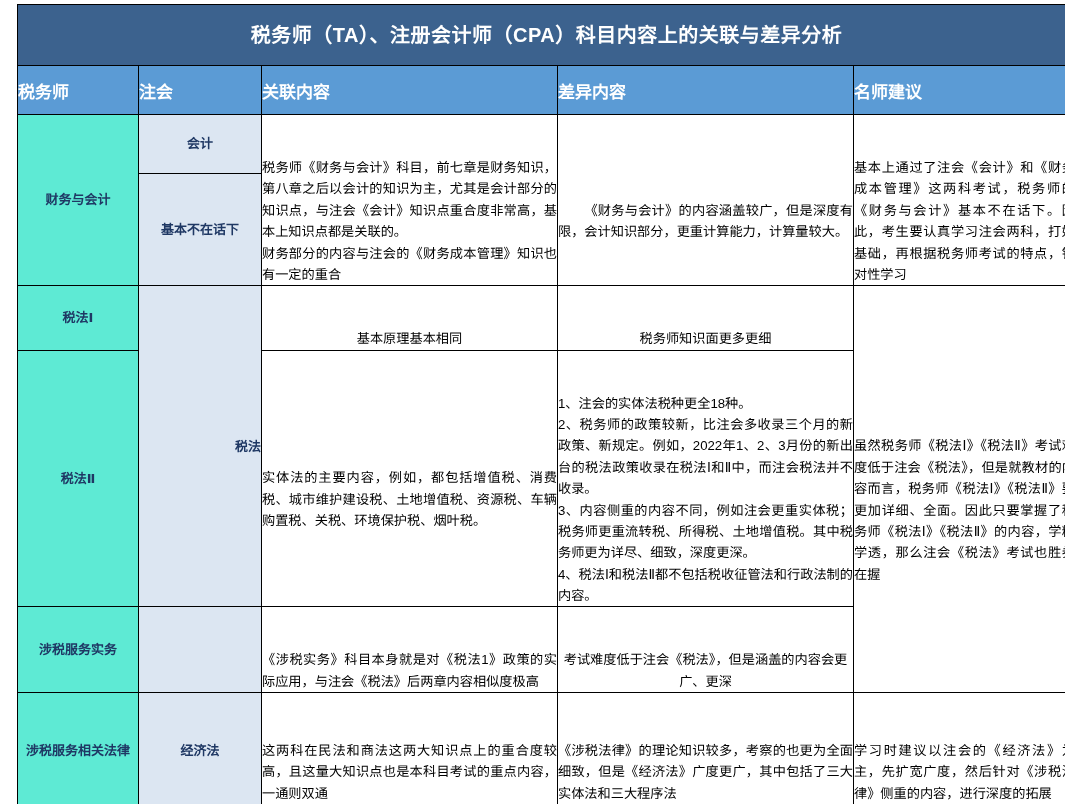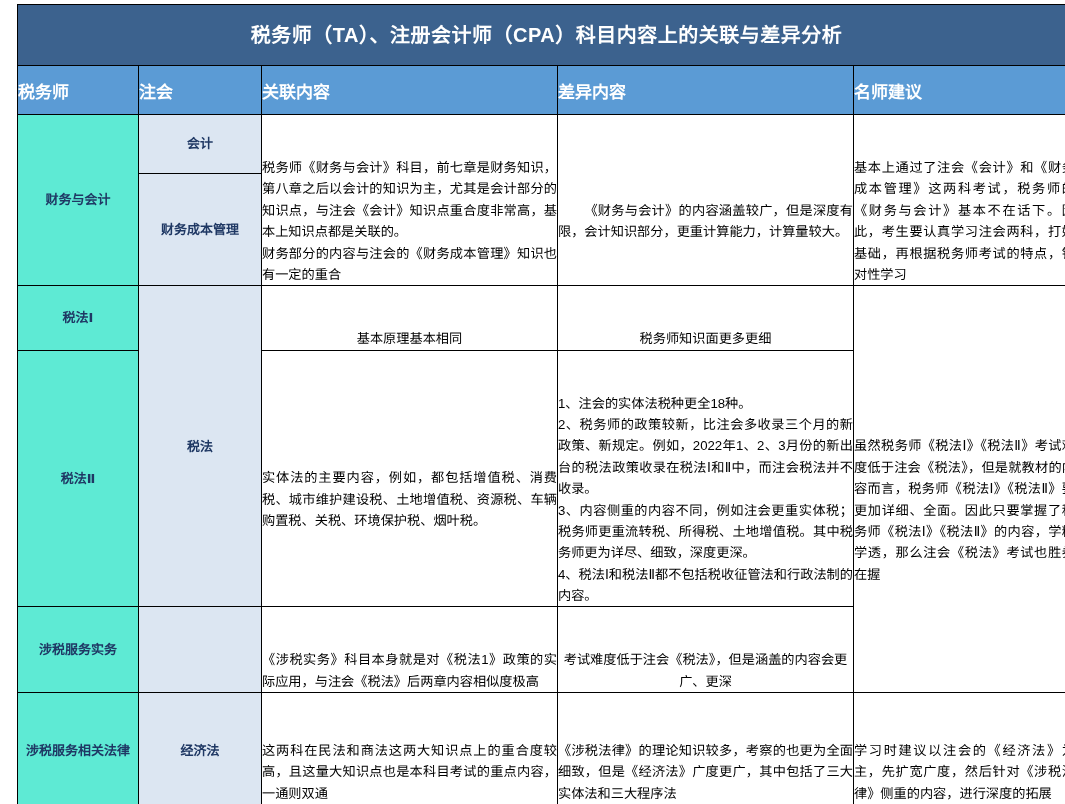--- a/index.html
+++ b/index.html
@@ -167,30 +167,30 @@
         <td class="body-cell" rowspan="2">
           <div class="body-text indent">《财务与会计》的内容涵盖较广，但是深度有限，会计知识部分，更重计算能力，计算量较大。</div>
         </td>
         <td class="body-cell" rowspan="2">
           <div class="body-text">基本上通过了注会《会计》和《财务成本管理》这两科考试，税务师的《财务与会计》基本不在话下。因此，考生要认真学习注会两科，打好基础，再根据税务师考试的特点，针对性学习</div>
         </td>
       </tr>
 
       <tr style="height:105px;">
         <td class="sub-cell">
-          <div class="sub-text">财务成本管理</div>
+          <div class="sub-text">基本不在话下</div>
         </td>
       </tr>
 
       <tr style="height:47px;">
         <td class="label-cell">
           <div class="label-text">税法Ⅰ</div>
         </td>
         <td class="blank-cell" rowspan="2">
-          <div class="sub-text" style="text-align:center;">税法</div>
+          <div class="sub-text" style="text-align:right;">税法</div>
         </td>
         <td class="body-cell">
           <div class="body-text center">基本原理基本相同</div>
         </td>
         <td class="body-cell">
           <div class="body-text center">税务师知识面更多更细</div>
         </td>
         <td class="body-cell" rowspan="3">
           <div class="body-text">虽然税务师《税法Ⅰ》《税法Ⅱ》考试难度低于注会《税法》，但是就教材的内容而言，税务师《税法Ⅰ》《税法Ⅱ》要更加详细、全面。因此只要掌握了税务师《税法Ⅰ》《税法Ⅱ》的内容，学精学透，那么注会《税法》考试也胜券在握</div>
         </td>

